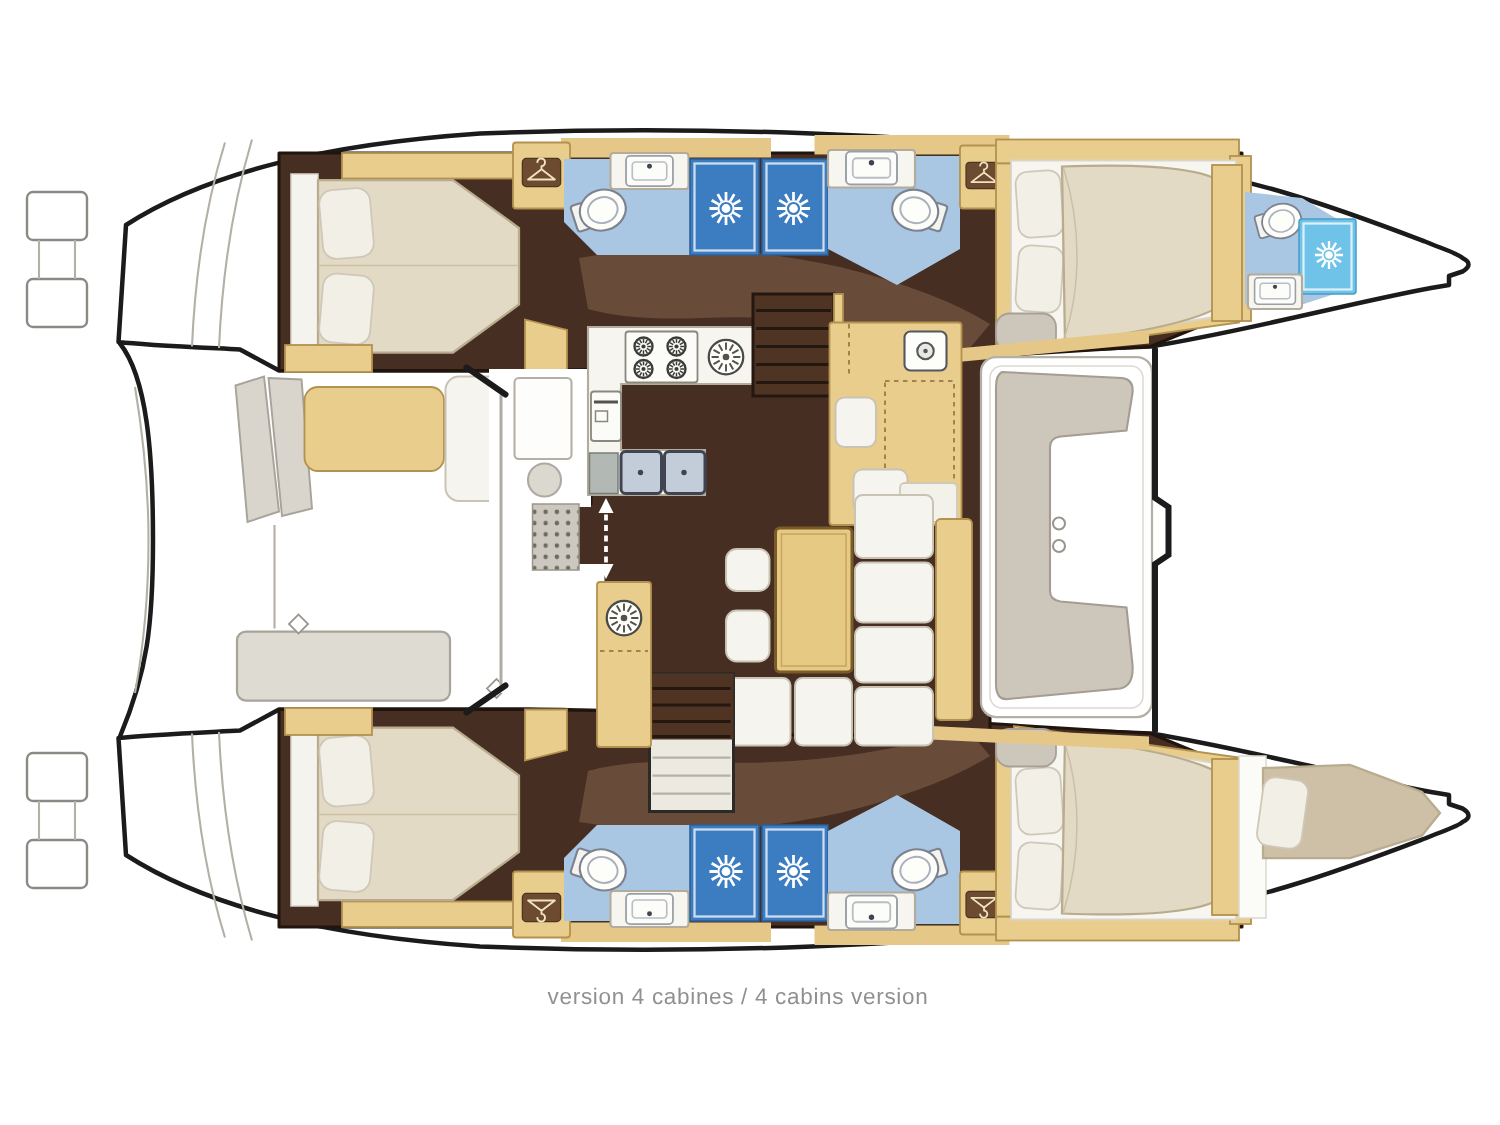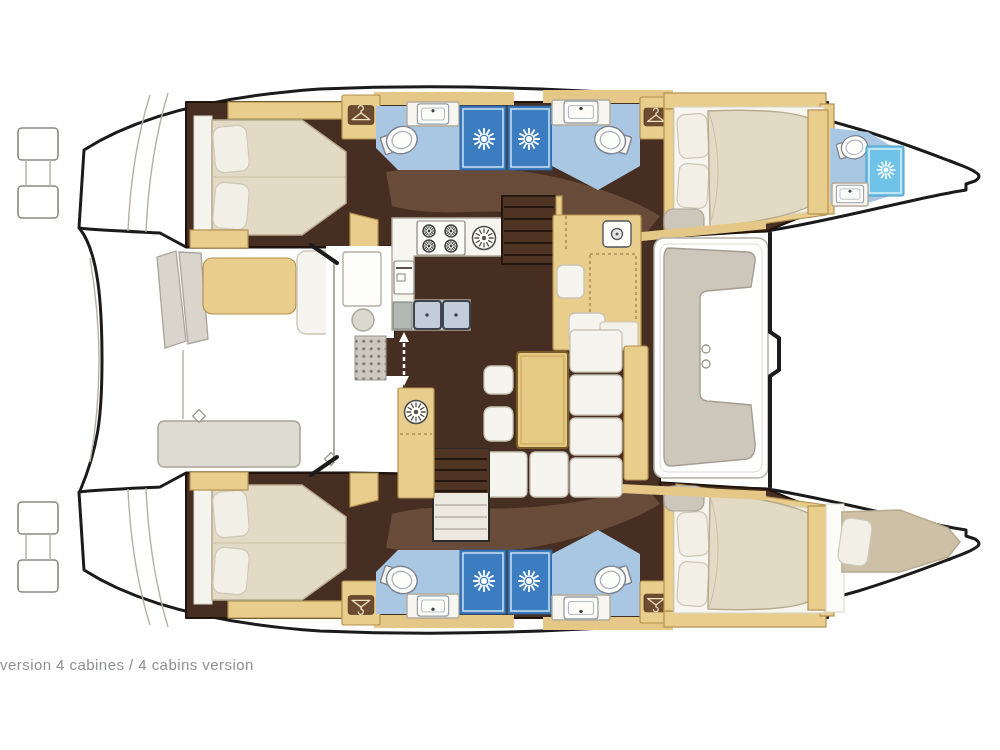--- a/index.html
+++ b/index.html
@@ -1,19 +1,19 @@
 <!DOCTYPE html>
 <html style="--hull-line: #1b1b1b; --floor-dark: #462e22; --floor-swath: #8a6a50; --wood-tan: #e9cd8c; --wood-stroke: #b3914f; --deck-tan: #e5c887; --wood-dark: #6d4b30; --mattress: #e3dac5; --berth-mattress: #cdc0a6; --mattress-stroke: #b8ab8e; --pillow: #f2efe6; --bath-floor: #a9c7e3; --shower-blue: #3c7dc1; --shower-cyan: #6fc3e8; --basin-blue: #c3cdda; --counter-white: #f6f5f0; --furn-gray: #d9d5cd; --seat-gray: #cdc6bb; --table-gray: #dedbd3; --table-tan: #e6c983; --cushion-white: #f6f4ee; --line-gray: #b4b0a6; --caption-gray: #8f9092;"><head>
 <meta charset="utf-8">
 <style>
   html,body{margin:0;padding:0;background:#ffffff;}
   .stage{position:relative;width:1000px;height:750px;background:#fff;overflow:hidden;
          font-family:"Liberation Sans", sans-serif;}
   .stage svg{position:absolute;left:0;top:0;}
-  .caption{position:absolute;left:0;right:16px;top:656px;text-align:left;
+  .caption{position:absolute;left:0;right:16px;top:656px;text-align:center;
            font-size:15px;letter-spacing:.45px;color:var(--caption-gray,#8f9092);}
   
   .hull {fill:#fff;stroke:var(--hull-line,#1b1b1b);stroke-width:3;stroke-linejoin:round;}
   .blk  {fill:none;stroke:var(--hull-line,#1b1b1b);stroke-width:3;stroke-linecap:round;}
   .blk4 {fill:none;stroke:var(--hull-line,#1b1b1b);stroke-width:4;stroke-linecap:round;}
   .floor{fill:var(--floor-dark,#462e22);stroke:#20140d;stroke-width:2;stroke-linejoin:round;}
   .swath{fill:var(--floor-swath,#8a6a50);opacity:.5;}
   .tan  {fill:var(--wood-tan,#e9cd8c);stroke:var(--wood-stroke,#b3914f);stroke-width:1.2;}
   .deck {fill:var(--deck-tan,#e5c887);stroke:none;}
   .mat  {fill:var(--mattress,#e3dac5);stroke:var(--mattress-stroke,#b8ab8e);stroke-width:1.5;}

